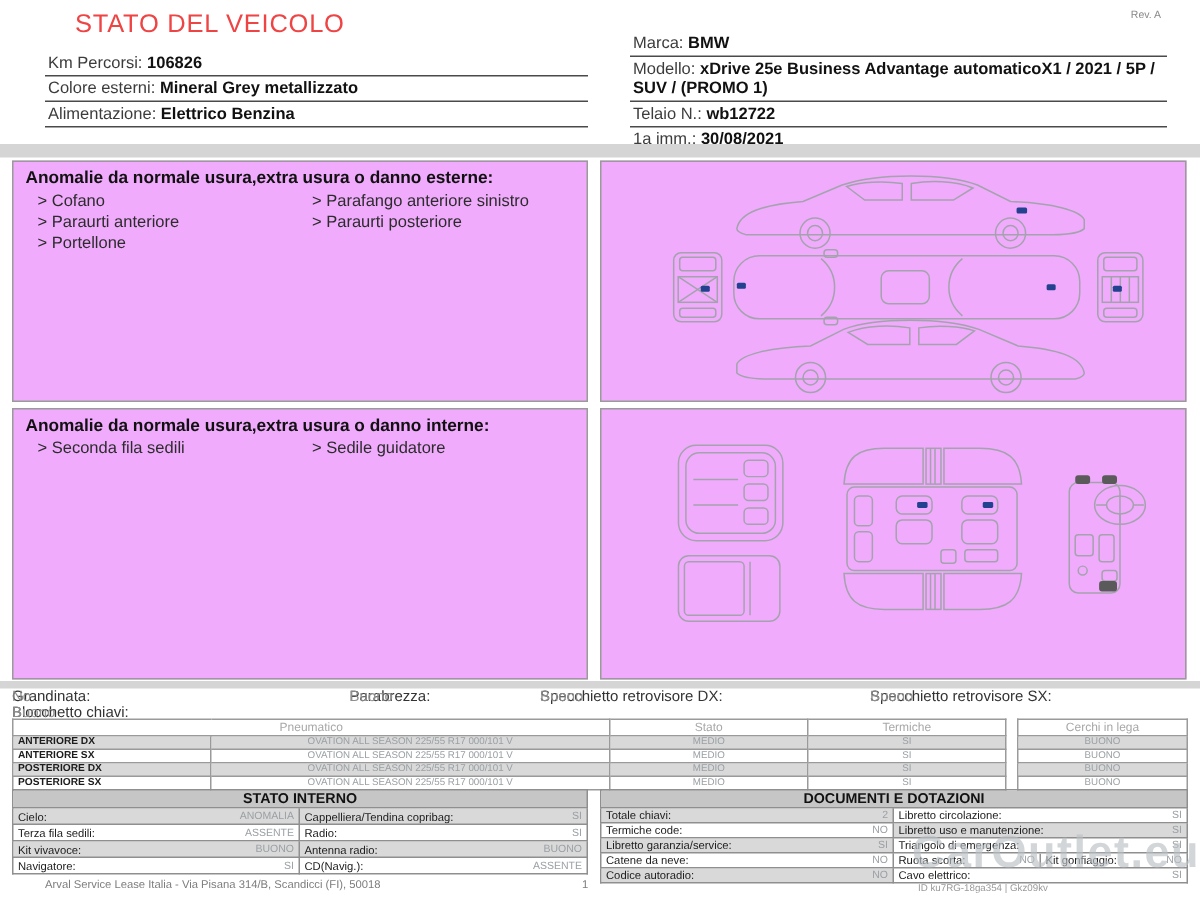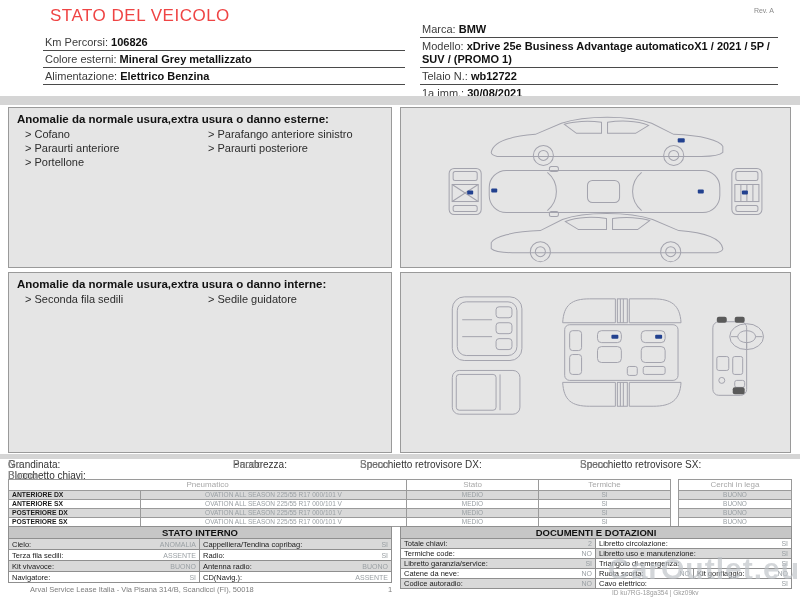--- a/index.html
+++ b/index.html
@@ -4,31 +4,31 @@
 <style>
   html,body{margin:0;padding:0;background:#fff;}
   .page{position:relative;width:800px;height:600px;background:#fff;overflow:hidden;
         font-family:"Liberation Sans",sans-serif;color:#222;}
 
   
   .doc-title{position:absolute;left:34px;top:6px;font-size:17px;font-weight:normal;
              letter-spacing:.5px;color:#ef4444;margin-left:16px;}
   .rev{position:absolute;right:26px;top:7px;font-size:7px;color:#8a8a8a;}
   .info-col{position:absolute;font-size:11px;}
-  .info-left{left:30px;top:34px;width:362px;margin-left:13px;}
+  .info-left{left:30px;top:34px;width:362px;}
   .info-right{left:420px;top:21px;width:358px;}
   .info-row{border-bottom:1px solid #4a4a4a;padding:2px 2px 1px 2px;line-height:13px;}
   .info-row .lbl{color:#3c3c3c;}
   .info-row .val{color:#111;font-weight:bold;}
   .band{position:absolute;left:0;width:800px;background:#d5d5d5;}
   .band1{top:96px;height:9px;}
   .band2{top:454px;height:5px;}
 
   
-  .panel{position:absolute;border:1px solid #9a9a9a;background:#e5e5e5;box-sizing:border-box;}
+  .panel{position:absolute;border:1px solid #9a9a9a;background:#f0abfc;box-sizing:border-box;}
   .panel-text-1{left:8px;top:107px;width:384px;height:161px;padding:5px 8px;}
   .panel-diag-1{left:400px;top:107px;width:391px;height:161px;}
   .panel-text-2{left:8px;top:272px;width:384px;height:181px;padding:5px 8px;}
   .panel-diag-2{left:400px;top:272px;width:391px;height:181px;}
   .panel-title{font-size:11.5px;font-weight:bold;color:#111;margin:0 0 3px 0;}
   .anom-cols{display:flex;}
   .anom-col{list-style:none;margin:0;padding:0 0 0 8px;font-size:11px;color:#2c2c2c;}
   .anom-col li{margin:0 0 1px 0;line-height:13px;}
   .anom-c1{width:50%;}
   .anom-c2{width:50%;}

